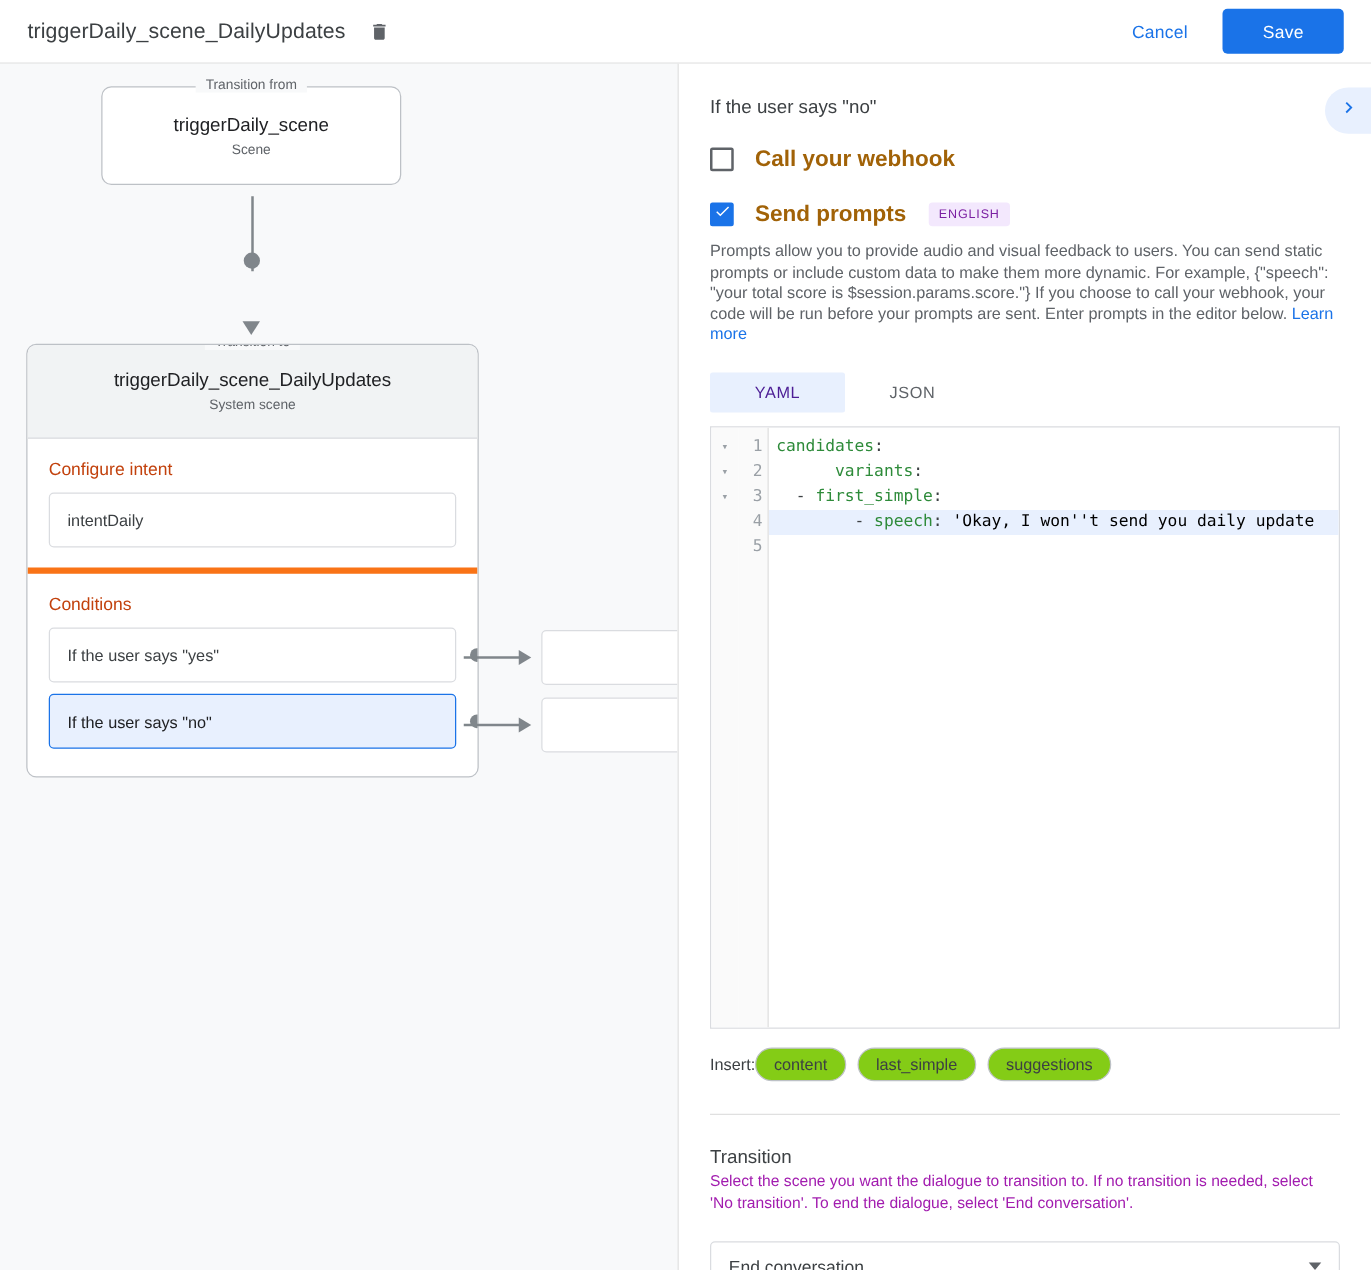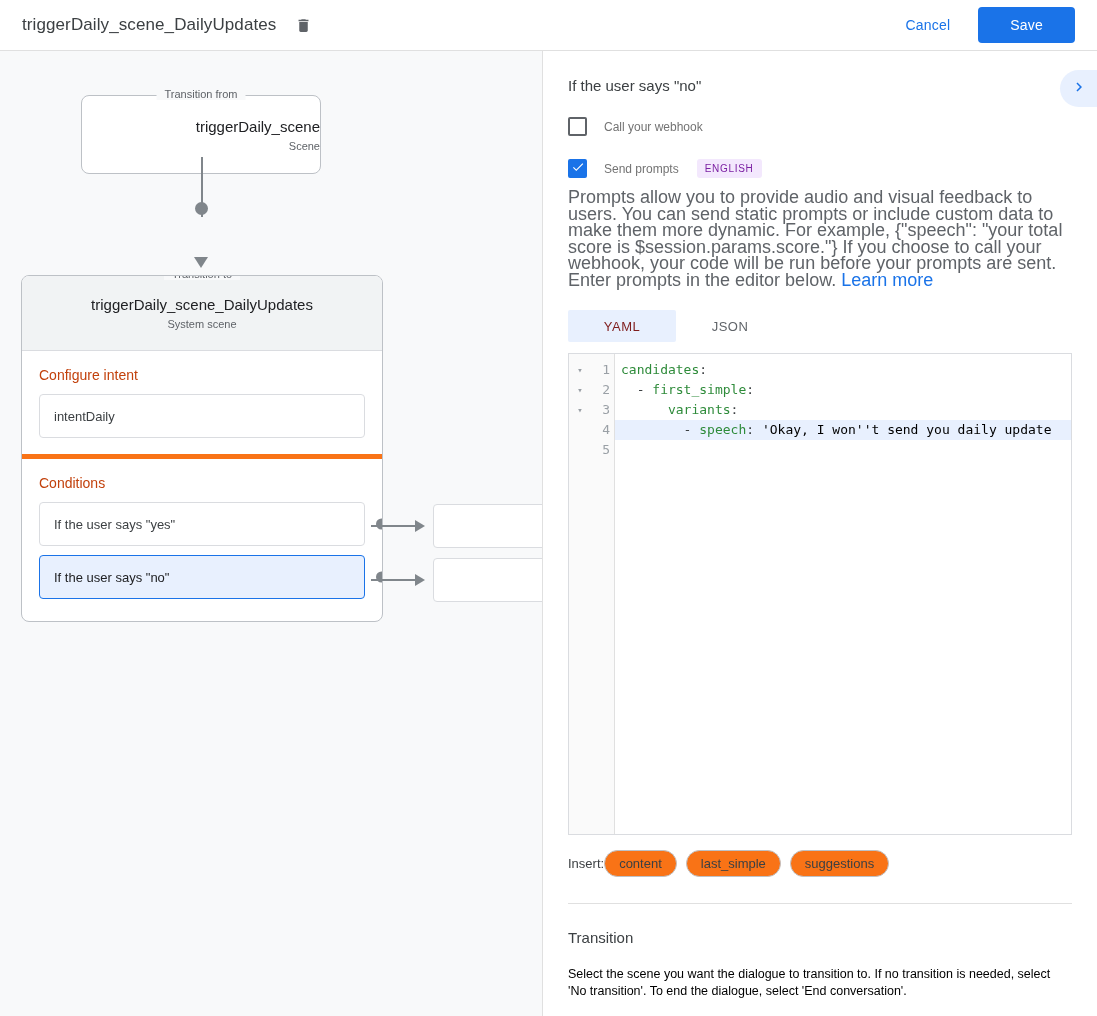--- a/index.html
+++ b/index.html
@@ -51,22 +51,22 @@
     border: 1px solid #bdc1c6; border-radius: 8px; background: #ffffff;
   }
   .fieldset-legend {
     position: absolute; top: -8px; left: 50%; transform: translateX(-50%);
     background: #f8f9fa; padding: 0 8px;
     font-size: 11px; color: #5f6368; white-space: nowrap;
   }
 
   
   #node-from {
-    left: 81px; top: 44px; width: 240px; height: 79px;
-    display: flex; flex-direction: column; align-items: flex-end; justify-content: center;
+    left: 81px; top: 18px; width: 240px; height: 79px;
+    display: flex; flex-direction: column; align-items: center; justify-content: center;
   }
   #node-from .node-title { font-size: 15px; color: #202124; }
   #node-from .node-sub { font-size: 11px; color: #5f6368; margin-top: 5px; }
 
   
   .conn { position: absolute; left: 201px; top: 106px; width: 2px; height: 60px;
           background: #80868b; }
   .conn-dot { position: absolute; left: 195px; top: 151px; width: 13px; height: 13px;
               border-radius: 50%; background: #80868b; }
   .conn-arrow { position: absolute; left: 194px; top: 206px;
@@ -140,39 +140,39 @@
     display: flex; align-items: center; justify-content: center; cursor: pointer;
   }
 
   .check-row { display: flex; align-items: center; margin-top: 23px; }
   .chk {
     width: 19px; height: 19px; border: 2px solid #5f6368; border-radius: 2px;
     background: #fff; cursor: pointer; flex: 0 0 auto;
   }
   .chk.checked { background: #1a73e8; border-color: #1a73e8;
                  display: flex; align-items: center; justify-content: center; }
-  .check-label { margin-left: 17px; font-size: 12px; color: #737373; font-weight: normal; }
+  .check-label { margin-left: 17px; font-size: 18px; color: #a16207; font-weight: bold; }
   .lang-badge {
     margin-left: 18px; background: #f3e8fd; color: #7b1fa2;
     font-size: 10px; letter-spacing: .7px; padding: 4px 8px; border-radius: 3px;
   }
 
   .help-text {
-    margin-top: 11px; font-size: 18px; line-height: 16.5px; color: #5f6368;
+    margin-top: 11px; font-size: 13px; line-height: 16.5px; color: #5f6368;
     max-width: 512px;
   }
   .help-link { color: #1a73e8; text-decoration: none; cursor: pointer; }
 
   .tabs { display: flex; margin-top: 22px; }
   .tab {
     width: 108px; height: 32px; display: flex; align-items: center;
     justify-content: center; font-size: 13px; color: #5f6368;
     cursor: pointer; border-radius: 2px; letter-spacing: .5px;
   }
-  .tab.active { background: #e8f0fe; color: #7f1d1d; font-weight: 500; }
+  .tab.active { background: #e8f0fe; color: #4c1d95; font-weight: 500; }
 
   .editor {
     margin-top: 11px; border: 1px solid #dadce0; background: #ffffff;
     height: 482px; display: flex; overflow: hidden;
     font-family: "DejaVu Sans Mono", "Liberation Mono", monospace;
     font-size: 13px;
   }
   .fold-col { width: 22px; background: #fafafa; padding-top: 6px; }
   .fold-tri {
     height: 20px; display: flex; align-items: center; justify-content: center;
@@ -188,28 +188,28 @@
   .code-line.hl { background: #e8f0fe; }
   .tok-key { color: #2e8b3a; }
   .tok-punc { color: #3c4043; }
   .tok-str { color: #000000; }
   .tok-dash { color: #3c4043; }
 
   .insert-row { display: flex; align-items: center; margin-top: 15px; }
   .insert-label { font-size: 13px; color: #3c4043; }
   .chip {
     border: 1px solid #bdc1c6; border-radius: 14px; padding: 5px 14px;
-    font-size: 13px; color: #3c4043; background: #f97316; cursor: pointer;
+    font-size: 13px; color: #3c4043; background: #84cc16; cursor: pointer;
     margin-right: 9px;
   }
 
   .panel-divider { height: 1px; background: #e0e0e0; margin-top: 26px; }
 
   .transition-title { font-size: 15px; color: #3c4043; margin-top: 25px; }
-  .transition-desc { margin-top: 20px; font-size: 12.5px; line-height: 17px; color: #000000; max-width: 512px; }
+  .transition-desc { margin-top: 3px; font-size: 12.5px; line-height: 17px; color: #a21caf; max-width: 512px; }
   .select {
     margin-top: 22px; border: 1px solid #dadce0; border-radius: 4px;
     height: 40px; display: flex; align-items: center; padding: 0 14px;
     font-size: 14px; color: #3c4043; cursor: pointer; background: #fff;
   }
   .select .sel-val { flex: 1; }
   .caret {
     width: 0; height: 0; border-left: 5px solid transparent;
     border-right: 5px solid transparent; border-top: 6px solid #5f6368;
   }
@@ -331,22 +331,22 @@
           </div>
         <div class="gutter" id="gutter">
             <div>1</div>
             <div>2</div>
             <div>3</div>
             <div>4</div>
             <div>5</div>
           </div>
         <div class="code" id="code">
             <div class="code-line"><span class="tok-key">candidates</span><span class="tok-punc">:</span></div>
+            <div class="code-line"><span class="tok-dash">      </span><span class="tok-key">variants</span><span class="tok-punc">:</span></div>
             <div class="code-line"><span class="tok-dash">  - </span><span class="tok-key">first_simple</span><span class="tok-punc">:</span></div>
-            <div class="code-line"><span class="tok-dash">      </span><span class="tok-key">variants</span><span class="tok-punc">:</span></div>
             <div class="code-line hl"><span class="tok-dash">        - </span><span class="tok-key">speech</span><span class="tok-punc">: </span><span class="tok-str">'Okay, I won''t send you daily update</span></div>
             <div class="code-line"><span class="tok-punc"></span></div>
           </div>
       </div>
 
       <div class="insert-row">
         <div class="insert-label">Insert:</div>
         <div class="chip">content</div>
         <div class="chip">last_simple</div>
         <div class="chip">suggestions</div>

